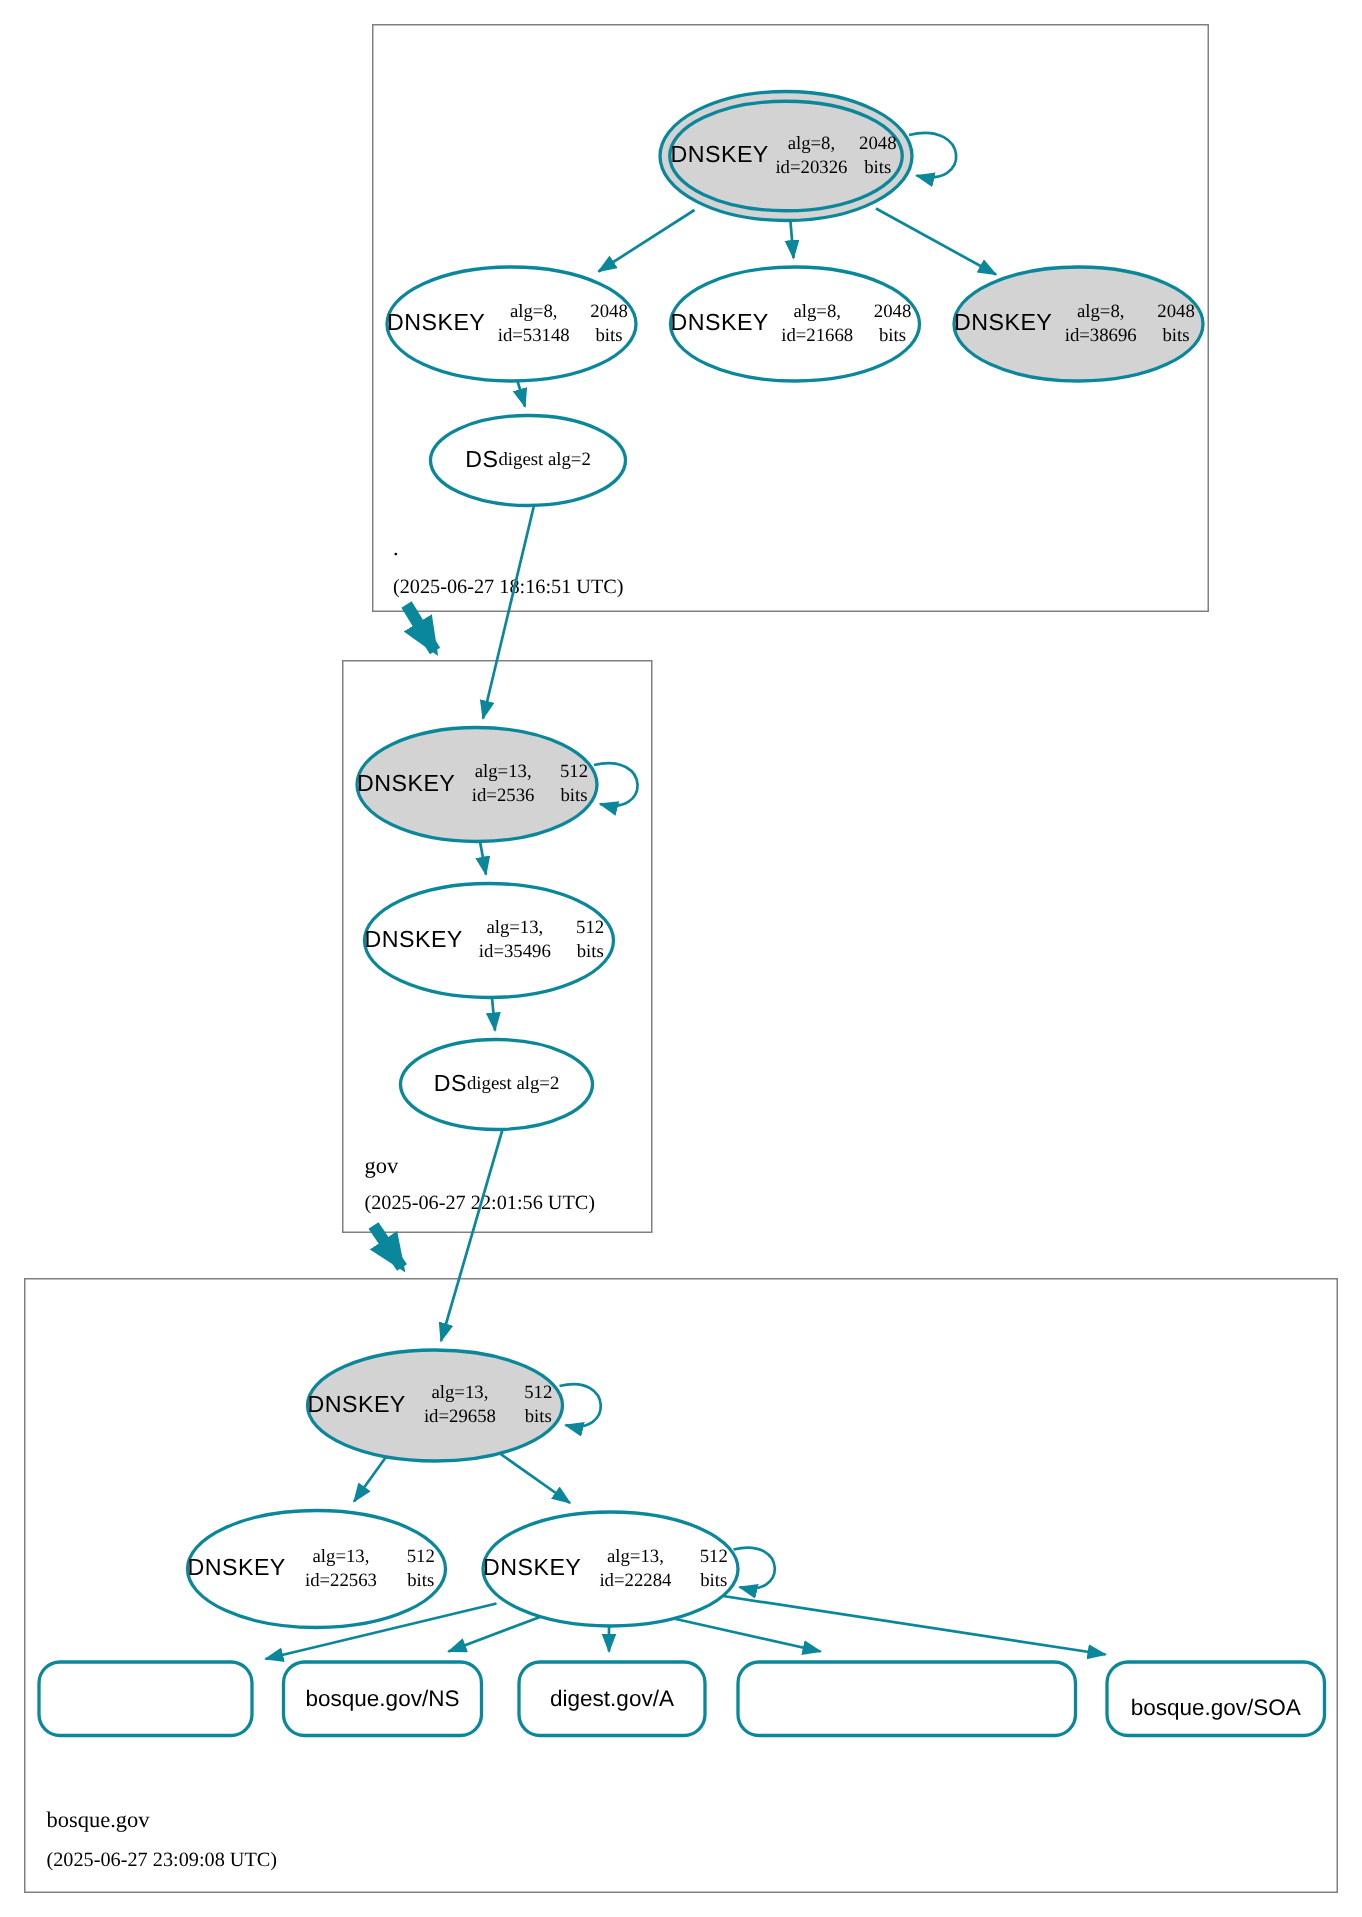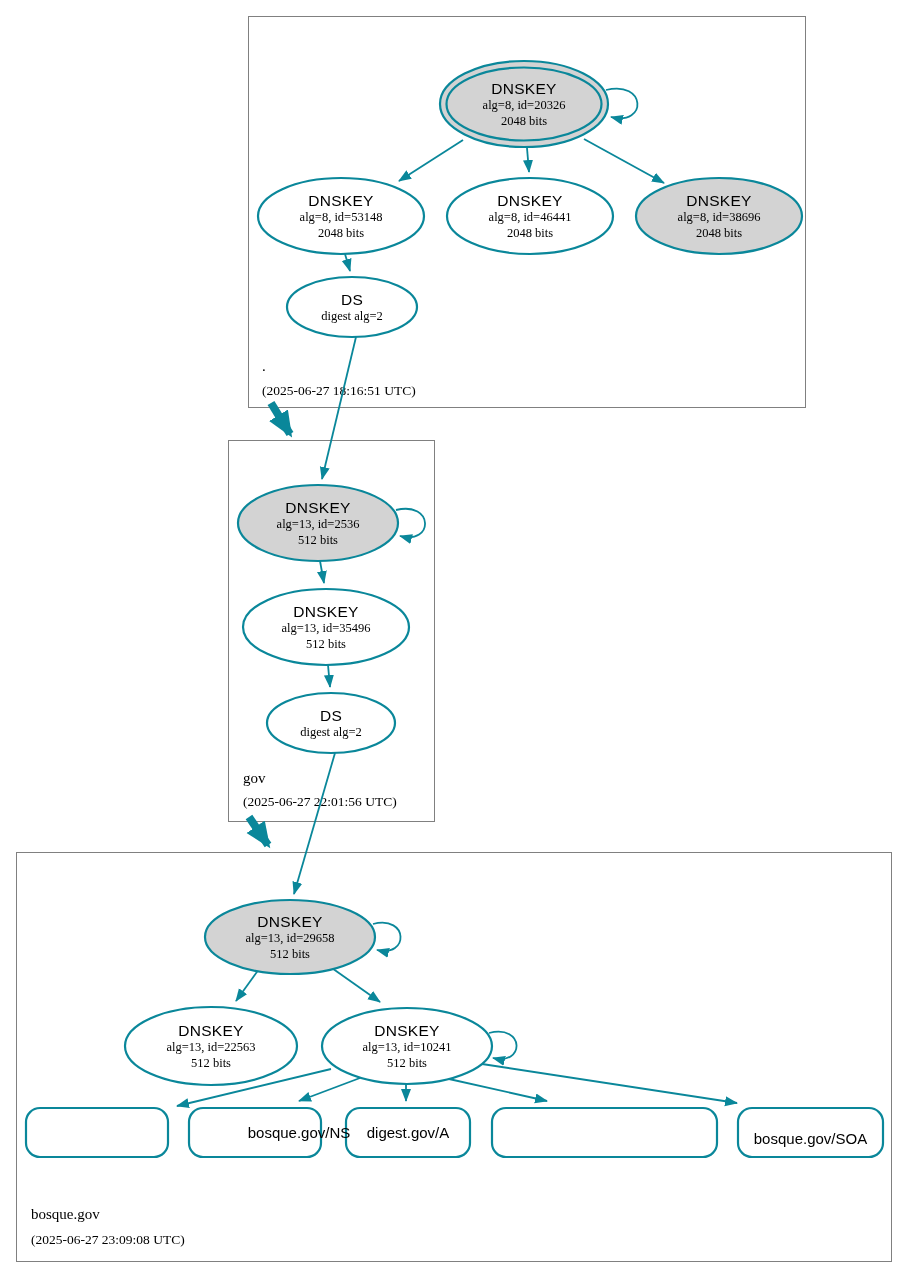--- a/index.html
+++ b/index.html
@@ -14,21 +14,21 @@
   .svg-top{z-index:3;pointer-events:none;}
   .zonebox{fill:none;stroke:var(--box-border,#808080);stroke-width:1;}
   .edge{fill:none;stroke:var(--edge,#0a879a);stroke-width:1.8;}
   .edge.thick{stroke-width:8;}
   .nodeshape{stroke:var(--edge,#0a879a);stroke-width:2.2;}
   .fill-gray{fill:var(--node-fill,#d3d3d3);}
   .fill-white{fill:var(--node-fill-alt,#ffffff);}
   .fill-none{fill:none;}
   .arrowfill{fill:var(--edge,#0a879a);}
   .labels{position:absolute;left:0;top:0;width:100%;height:100%;z-index:2;pointer-events:none;}
-  .nl{position:absolute;display:flex;flex-direction:column;align-items:center;justify-content:center;
+  .nl{position:absolute;display:flex;flex-direction:row;align-items:center;justify-content:center;
       text-align:center;line-height:1.25;}
   .nl-title{font-family:"Liberation Sans",sans-serif;font-size:15.5px;letter-spacing:.3px;}
   .nl-detail{font-family:"Liberation Serif",serif;font-size:12.5px;}
   .rr-label{position:absolute;display:flex;align-items:center;justify-content:center;
             font-family:"Liberation Sans",sans-serif;font-size:15px;white-space:nowrap;}
   .zone-name{position:absolute;font-family:"Liberation Serif",serif;font-size:15px;}
   .zone-ts{position:absolute;font-family:"Liberation Serif",serif;font-size:13.5px;white-space:nowrap;}
 </style>
 </head>
 <body>
@@ -100,21 +100,21 @@
       <div class="nl-detail">alg=8, id=20326</div>
       <div class="nl-detail">2048 bits</div>
     </div>
     <div class="nl" style="left:258px;top:180px;width:166px;height:72px;">
       <div class="nl-title">DNSKEY</div>
       <div class="nl-detail">alg=8, id=53148</div>
       <div class="nl-detail">2048 bits</div>
     </div>
     <div class="nl" style="left:447px;top:180px;width:166px;height:72px;">
       <div class="nl-title">DNSKEY</div>
-      <div class="nl-detail">alg=8, id=46441</div>
+      <div class="nl-detail">alg=8, id=21668</div>
       <div class="nl-detail">2048 bits</div>
     </div>
     <div class="nl" style="left:636px;top:180px;width:166px;height:72px;">
       <div class="nl-title">DNSKEY</div>
       <div class="nl-detail">alg=8, id=38696</div>
       <div class="nl-detail">2048 bits</div>
     </div>
     <div class="nl" style="left:287px;top:279px;width:130px;height:56px;">
       <div class="nl-title">DS</div>
       <div class="nl-detail">digest alg=2</div>
@@ -144,25 +144,25 @@
       <div class="nl-detail">alg=13, id=29658</div>
       <div class="nl-detail">512 bits</div>
     </div>
     <div class="nl" style="left:125px;top:1010px;width:172px;height:72px;">
       <div class="nl-title">DNSKEY</div>
       <div class="nl-detail">alg=13, id=22563</div>
       <div class="nl-detail">512 bits</div>
     </div>
     <div class="nl" style="left:322px;top:1010px;width:170px;height:72px;">
       <div class="nl-title">DNSKEY</div>
-      <div class="nl-detail">alg=13, id=10241</div>
+      <div class="nl-detail">alg=13, id=22284</div>
       <div class="nl-detail">512 bits</div>
     </div>
 
-    <div class="rr-label" style="left:189px;top:1108px;width:132px;height:49px;margin-left:44px;">bosque.gov/NS</div>
+    <div class="rr-label" style="left:189px;top:1108px;width:132px;height:49px;">bosque.gov/NS</div>
     <div class="rr-label" style="left:346px;top:1108px;width:124px;height:49px;">digest.gov/A</div>
     <div class="rr-label" style="left:738px;top:1108px;width:145px;height:61px;">bosque.gov/SOA</div>
 
     <div class="zone-name" style="left:31px;top:1206px;">bosque.gov</div>
     <div class="zone-ts" style="left:31px;top:1232px;">(2025-06-27 23:09:08 UTC)</div>
   </div>
 
   <svg class="svg-top" width="908" height="1278">
     <defs>
       <marker id="ah2" markerUnits="userSpaceOnUse" markerWidth="14" markerHeight="11" refX="12" refY="5" orient="auto">

